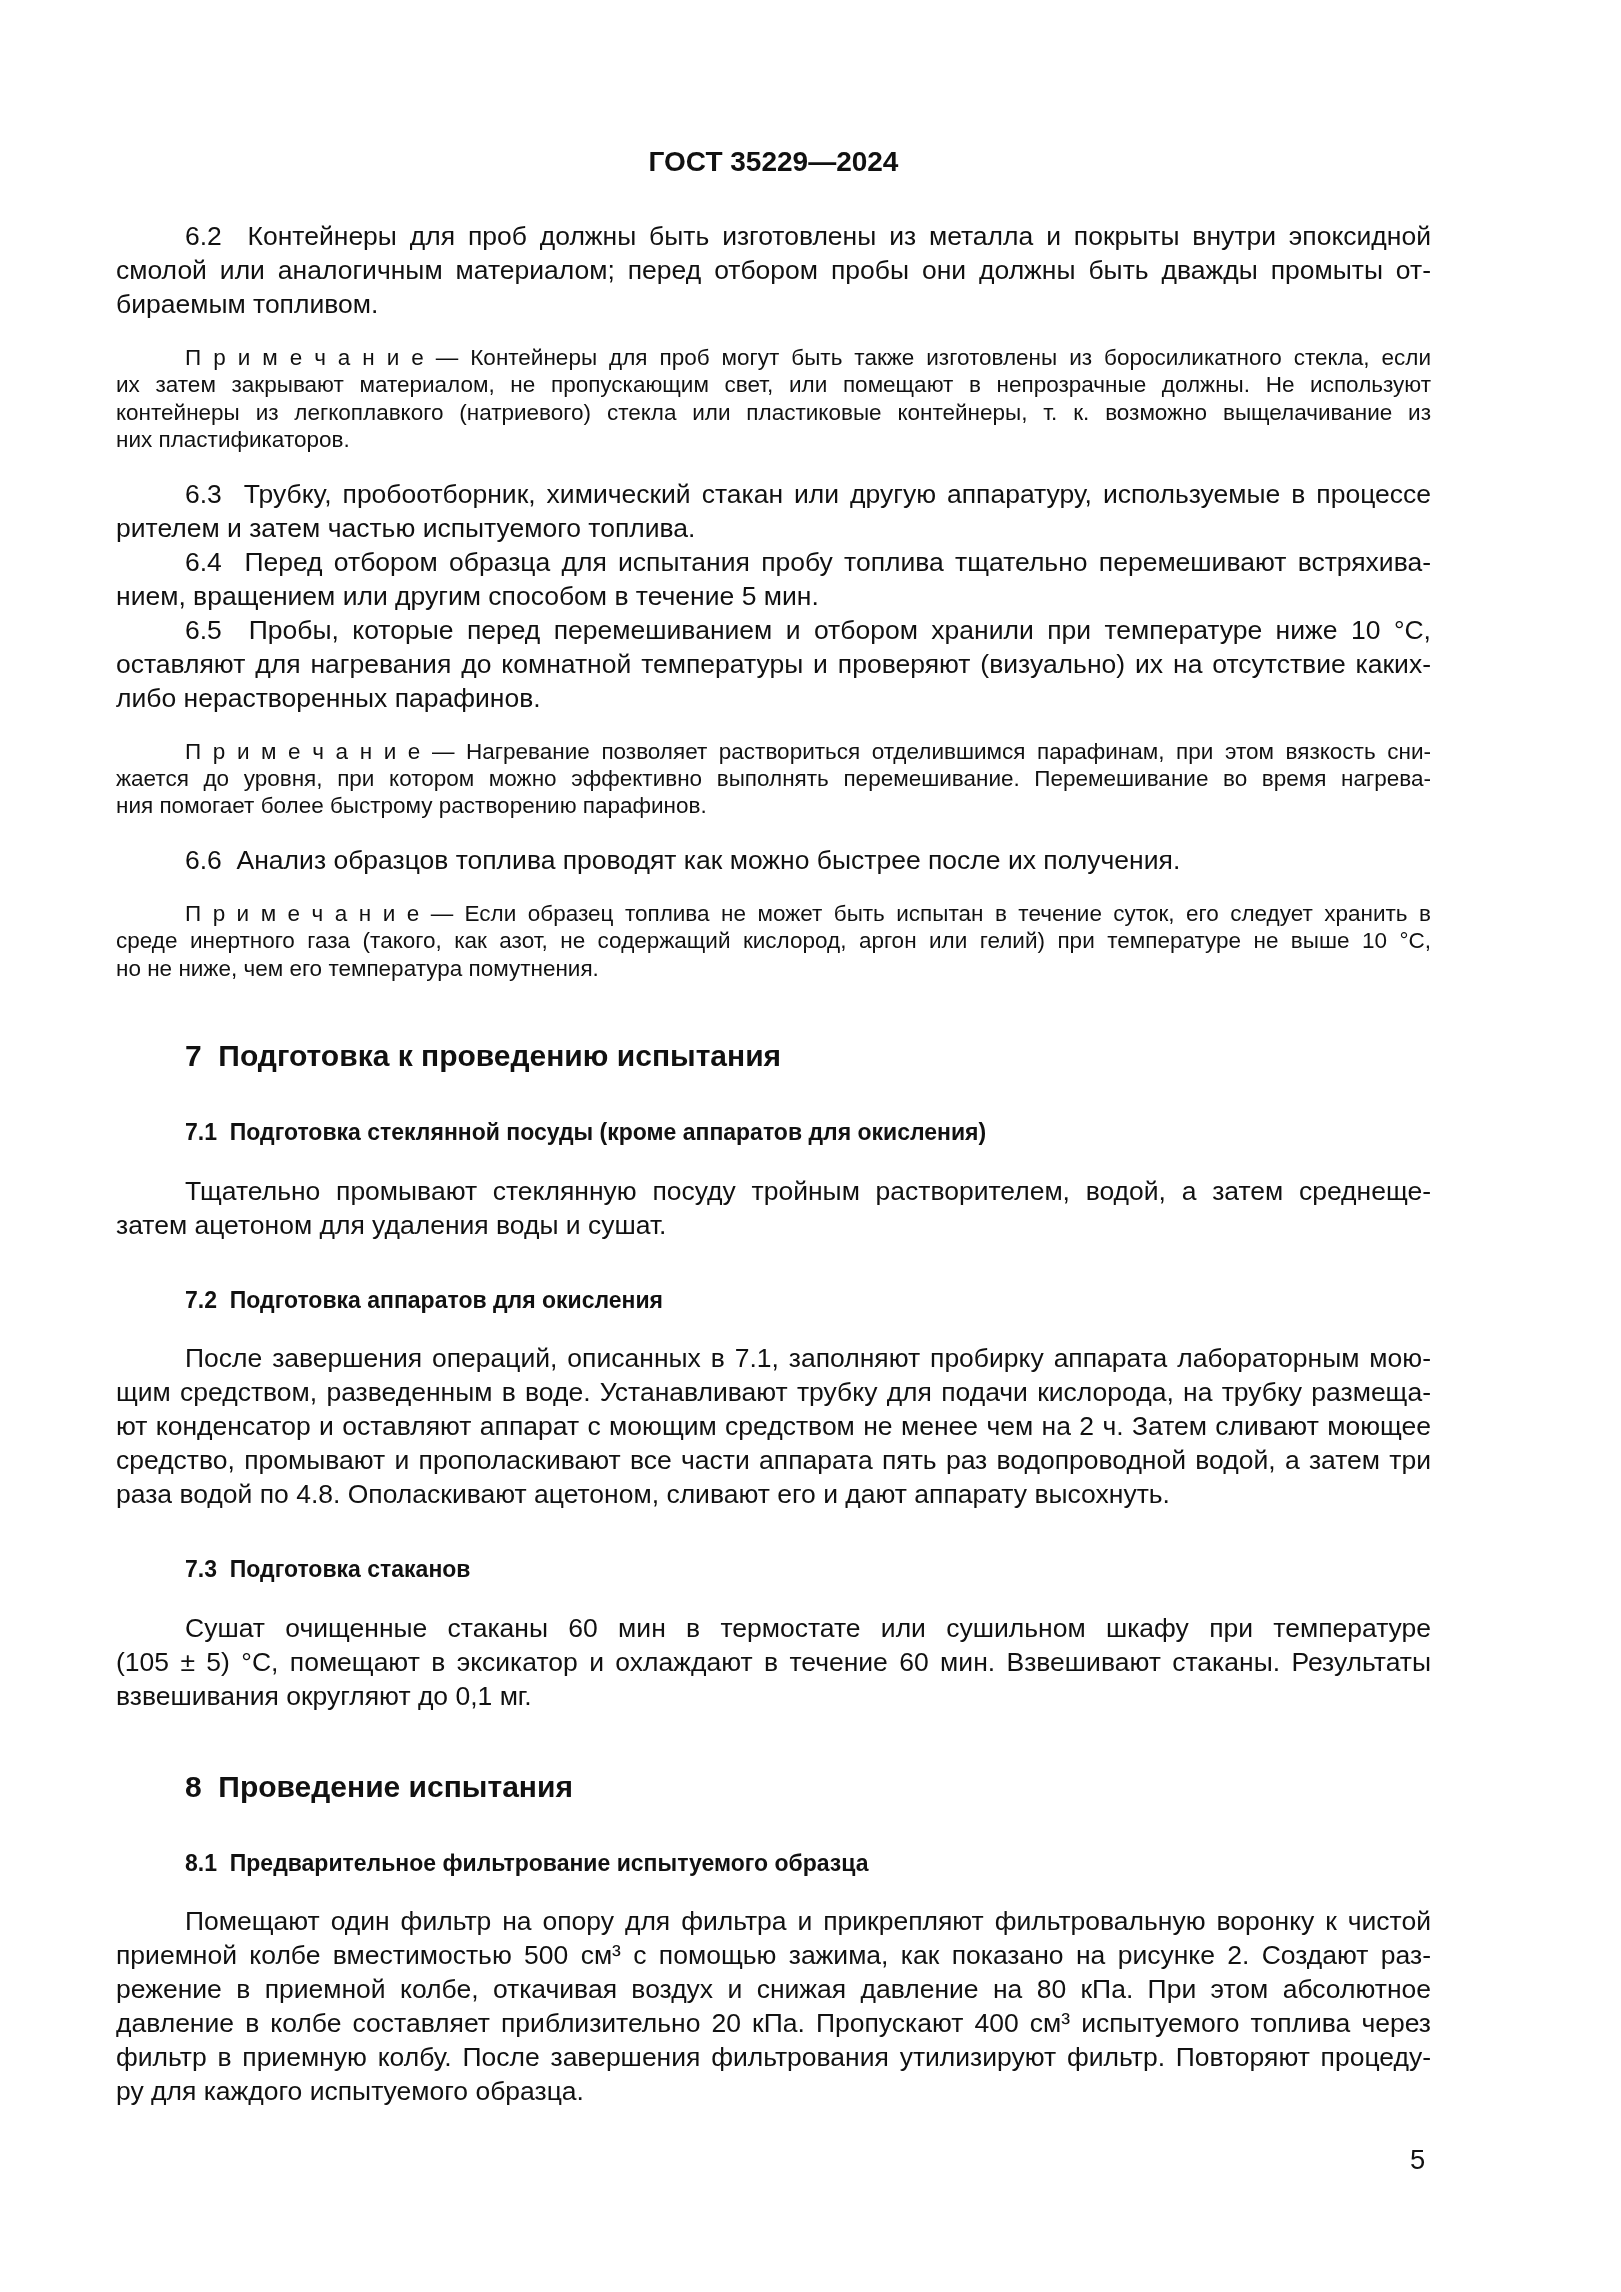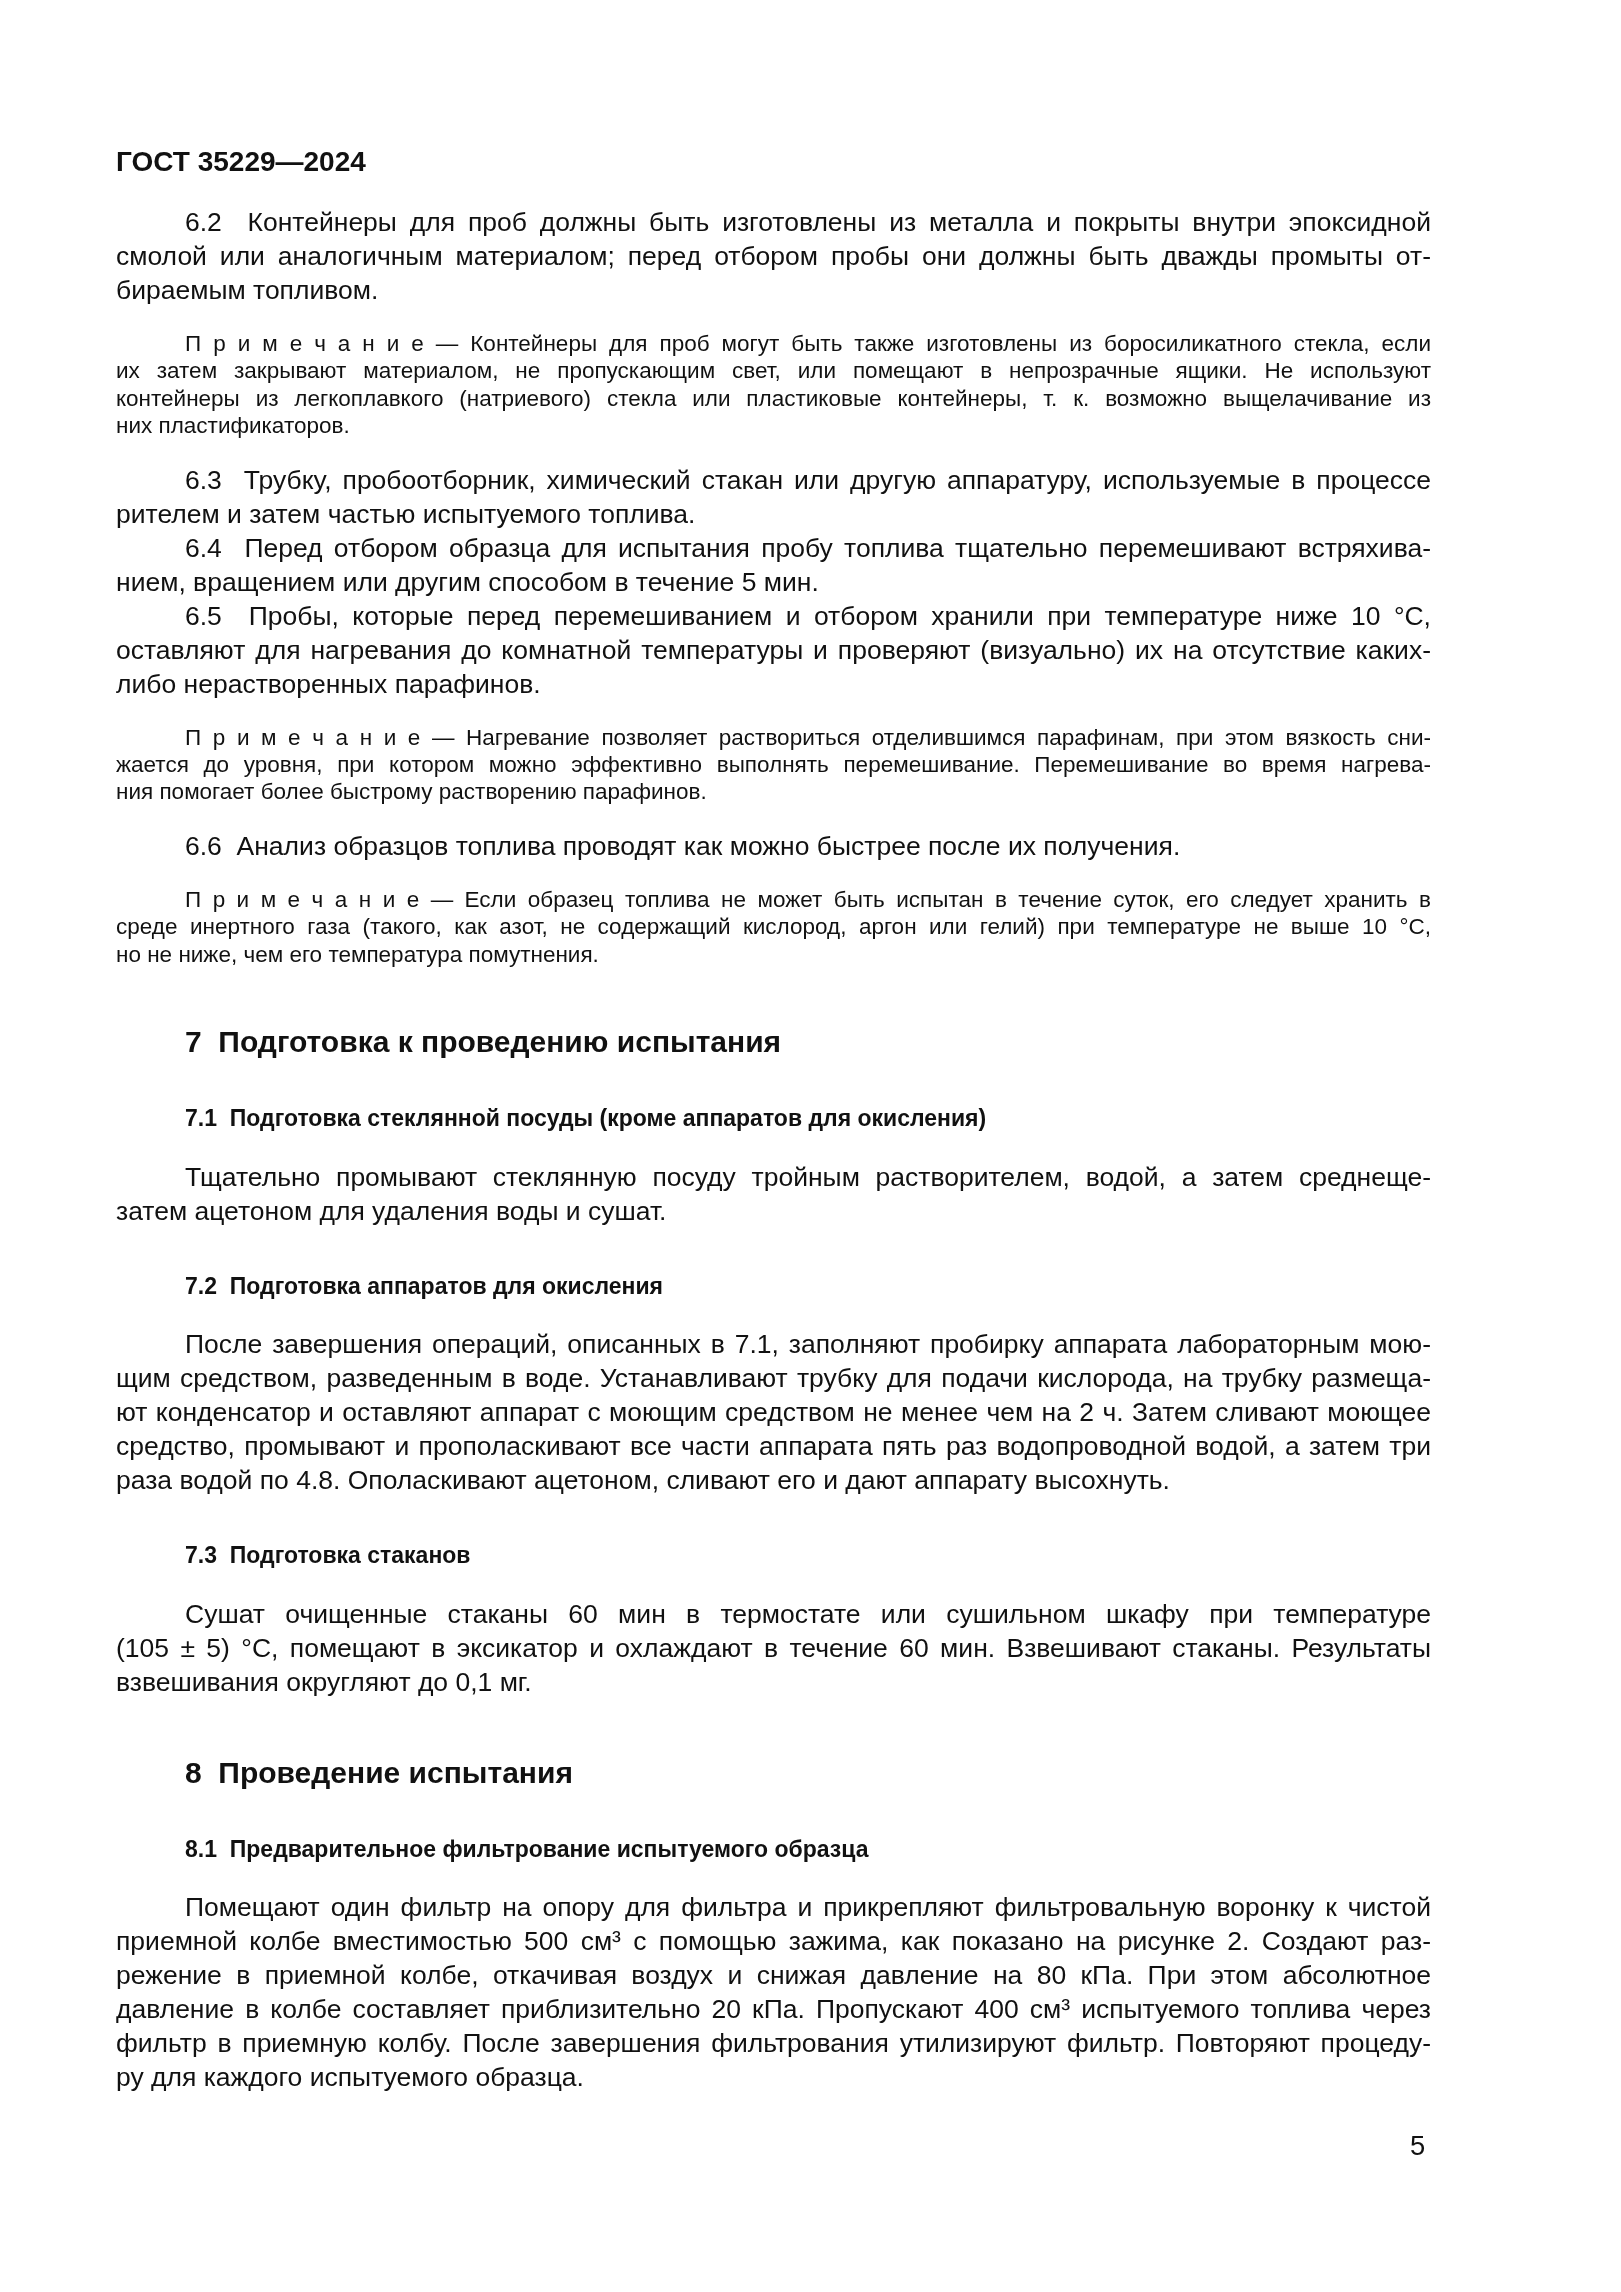--- a/index.html
+++ b/index.html
@@ -20,22 +20,22 @@
   .content {
     position: absolute;
     left: 116px;
     top: 145px;
     width: 1315px;
   }
   .doc-header {
     font-size: 28px;
     line-height: 33px;
     font-weight: 700;
-    text-align: left;
-    margin-bottom: 27px;
+    text-align: center;
+    margin-bottom: 41px;
   }
   .para {
     font-size: 26.5px;
     line-height: 34px;
   }
   .note {
     font-size: 22.5px;
     line-height: 27.4px;
     margin: 23px 0;
   }
@@ -77,21 +77,21 @@
   <div class="content">
     <header class="doc-header">ГОСТ 35229—2024</header>
     <main>
         <div class="para">
           <div class="tline">6.2&nbsp; Контейнеры для проб должны быть изготовлены из металла и покрыты внутри эпоксидной</div>
           <div class="tline">смолой или аналогичным материалом; перед отбором пробы они должны быть дважды промыты от-</div>
           <div class="tline tlast">бираемым топливом.</div>
         </div>
         <div class="note">
           <div class="tline">П р и м е ч а н и е — Контейнеры для проб могут быть также изготовлены из боросиликатного стекла, если</div>
-          <div class="tline">их затем закрывают материалом, не пропускающим свет, или помещают в непрозрачные ящики. Не используют</div>
+          <div class="tline">их затем закрывают материалом, не пропускающим свет, или помещают в непрозрачные должны. Не используют</div>
           <div class="tline">контейнеры из легкоплавкого (натриевого) стекла или пластиковые контейнеры, т. к. возможно выщелачивание из</div>
           <div class="tline tlast">них пластификаторов.</div>
         </div>
         <div class="para">
           <div class="tline">6.3&nbsp; Трубку, пробоотборник, химический стакан или другую аппаратуру, используемые в процессе</div>
           <div class="tline tlast">рителем и затем частью испытуемого топлива.</div>
         </div>
         <div class="para">
           <div class="tline">6.4&nbsp; Перед отбором образца для испытания пробу топлива тщательно перемешивают встряхива-</div>
           <div class="tline tlast">нием, вращением или другим способом в течение 5 мин.</div>

